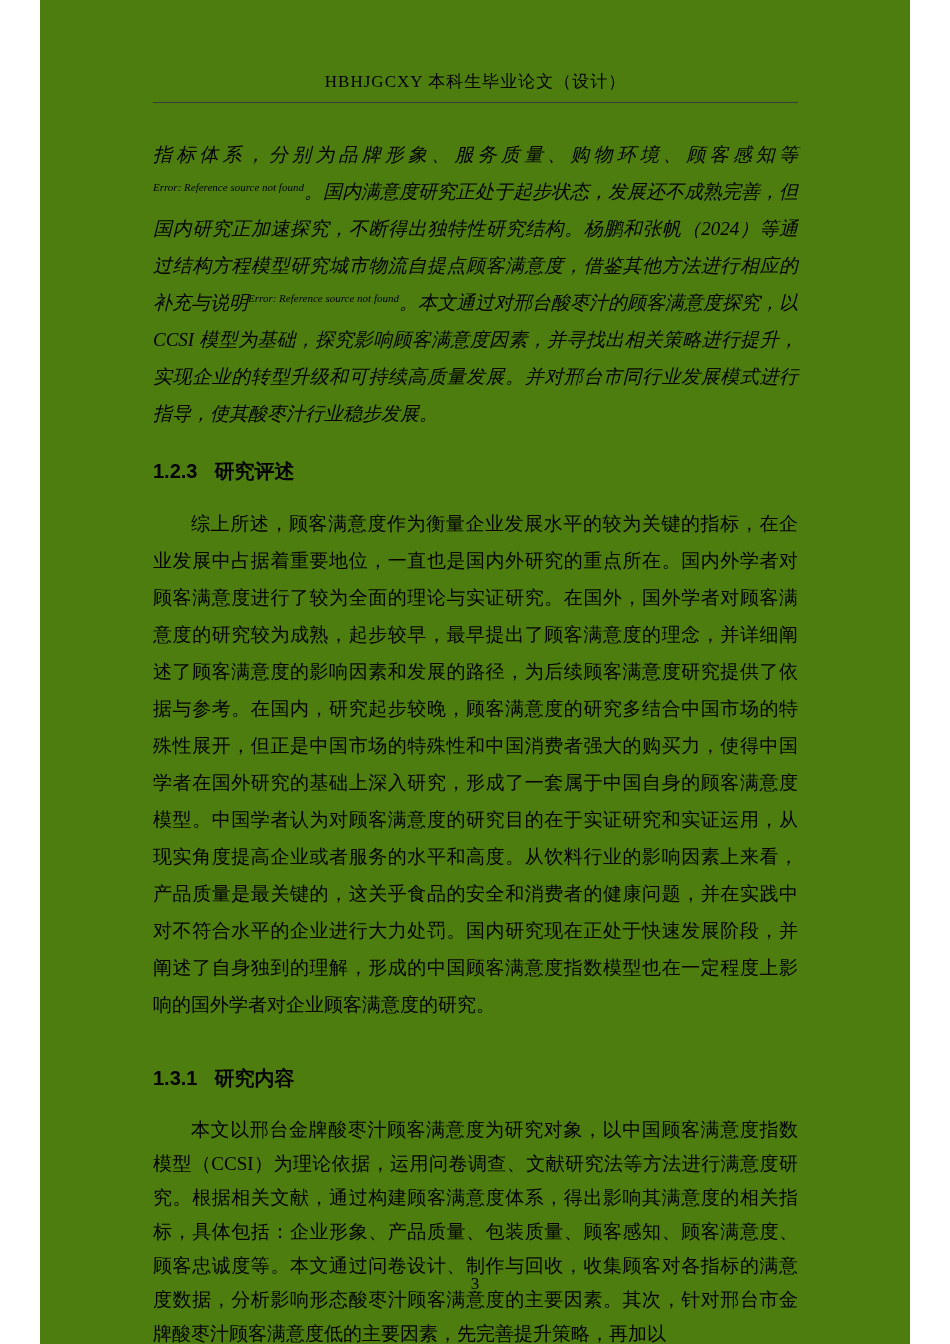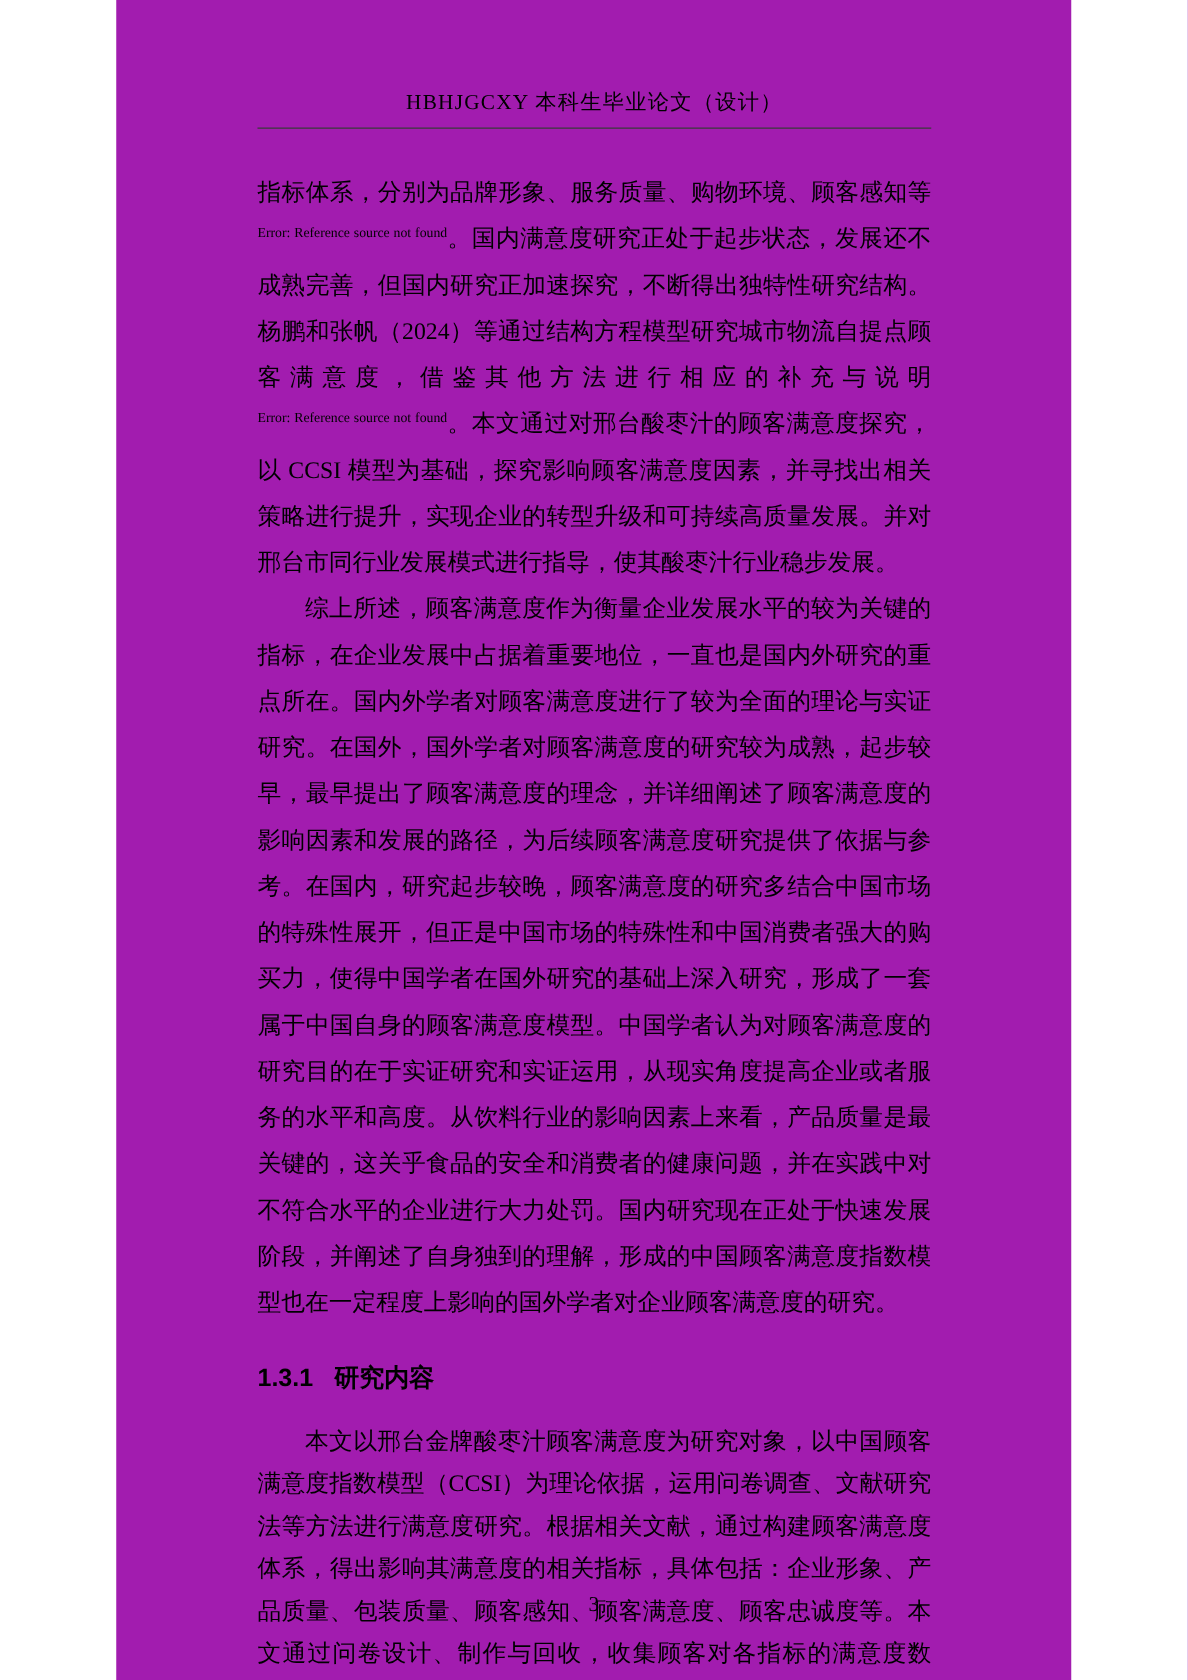--- a/index.html
+++ b/index.html
@@ -1,20 +1,20 @@
 <!DOCTYPE html>
 <html><head>
 <meta charset="utf-8">
 <style>
   * { margin: 0; padding: 0; box-sizing: border-box; }
   html, body { background: #ffffff; }
   .page {
-    width: 764px;
+    width: 870px;
     height: 1344px;
-    background: #a21caf;
+    background: #4d7c0f;
     position: relative;
     margin: 0 auto;
     font-family: "Liberation Serif", "DejaVu Serif", serif;
     color: #000000;
     overflow: hidden;
   }
   .page-header {
     position: absolute;
     top: 70px;
     left: 113px;
@@ -31,37 +31,37 @@
     left: 113px;
     right: 112px;
   }
   .para {
     font-size: 19px;
     line-height: 37px;
     text-align: justify;
     text-indent: 2em;
     word-break: break-all;
   }
-  .para.no-indent { text-indent: 0; }
+  .para.no-indent { text-indent: 0; font-style: italic; }
   .para.tight { line-height: 34px; }
   .ref-error {
     font-size: 11px;
     vertical-align: super;
     line-height: 0;
     white-space: nowrap;
   }
   .heading {
     font-family: "Liberation Sans", "DejaVu Sans", sans-serif;
     font-weight: bold;
     color: #000000;
   }
   .heading .h-num { margin-right: 0.85em; }
   .h123 { font-size: 20px; margin: 26px 0 20px 0; }
   .h13  { font-size: 23px; margin: 38px 0 0 0; }
-  .h131 { font-size: 20px; margin: 28px 0 21px 0; }
+  .h131 { font-size: 20px; margin: 42px 0 21px 0; }
   .page-footer {
     position: absolute;
     bottom: 50px;
     left: 0;
     width: 100%;
     text-align: center;
     font-size: 17px;
   }
 </style>
 </head>
@@ -70,20 +70,21 @@
 <div class="page">
 
   <header class="page-header">
     <div>HBHJGCXY 本科生毕业论文（设计）</div>
   </header>
 
   <main class="page-body">
 
     <p class="para no-indent"><span>指标体系，分别为品牌形象、服务质量、购物环境、顾客感知等</span><span class="ref-error">Error: Reference source not found</span><span>。国内满意度研究正处于起步状态，发展还不成熟完善，但国内研究正加速探究，不断得出独特性研究结构。杨鹏和张帆（2024）等通过结构方程模型研究城市物流自提点顾客满意度，借鉴其他方法进行相应的补充与说明</span><span class="ref-error">Error: Reference source not found</span><span>。本文通过对邢台酸枣汁的顾客满意度探究，以 CCSI 模型为基础，探究影响顾客满意度因素，并寻找出相关策略进行提升，实现企业的转型升级和可持续高质量发展。并对邢台市同行业发展模式进行指导，使其酸枣汁行业稳步发展。</span></p>
 
+    <h3 class="heading h123"><span class="h-num">1.2.3</span><span>研究评述</span></h3>
 
     <p class="para">综上所述，顾客满意度作为衡量企业发展水平的较为关键的指标，在企业发展中占据着重要地位，一直也是国内外研究的重点所在。国内外学者对顾客满意度进行了较为全面的理论与实证研究。在国外，国外学者对顾客满意度的研究较为成熟，起步较早，最早提出了顾客满意度的理念，并详细阐述了顾客满意度的影响因素和发展的路径，为后续顾客满意度研究提供了依据与参考。在国内，研究起步较晚，顾客满意度的研究多结合中国市场的特殊性展开，但正是中国市场的特殊性和中国消费者强大的购买力，使得中国学者在国外研究的基础上深入研究，形成了一套属于中国自身的顾客满意度模型。中国学者认为对顾客满意度的研究目的在于实证研究和实证运用，从现实角度提高企业或者服务的水平和高度。从饮料行业的影响因素上来看，产品质量是最关键的，这关乎食品的安全和消费者的健康问题，并在实践中对不符合水平的企业进行大力处罚。国内研究现在正处于快速发展阶段，并阐述了自身独到的理解，形成的中国顾客满意度指数模型也在一定程度上影响的国外学者对企业顾客满意度的研究。</p>
 
 
 
     <h3 class="heading h131"><span class="h-num">1.3.1</span><span>研究内容</span></h3>
 
     <p class="para tight">本文以邢台金牌酸枣汁顾客满意度为研究对象，以中国顾客满意度指数模型（CCSI）为理论依据，运用问卷调查、文献研究法等方法进行满意度研究。根据相关文献，通过构建顾客满意度体系，得出影响其满意度的相关指标，具体包括：企业形象、产品质量、包装质量、顾客感知、顾客满意度、顾客忠诚度等。本文通过问卷设计、制作与回收，收集顾客对各指标的满意度数据，分析影响形态酸枣汁顾客满意度的主要因素。其次，针对邢台市金牌酸枣汁顾客满意度低的主要因素，先完善提升策略，再加以</p>
 
   </main>

